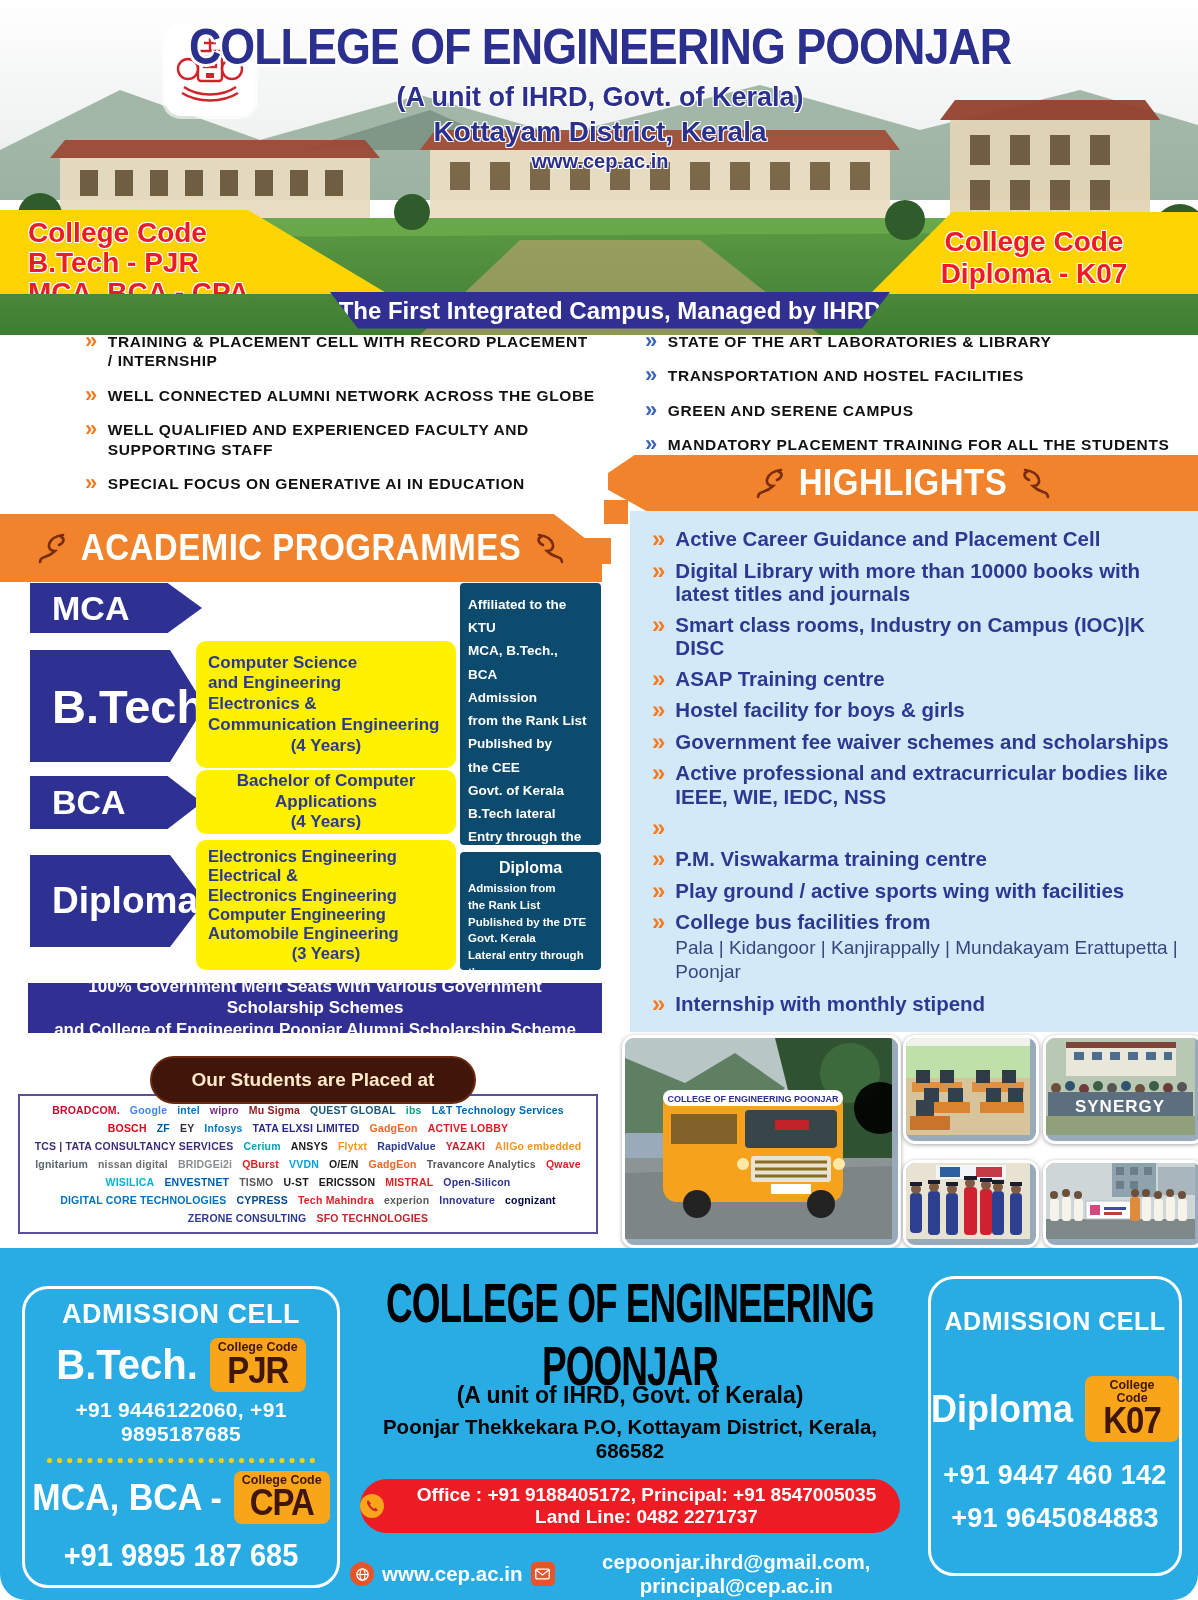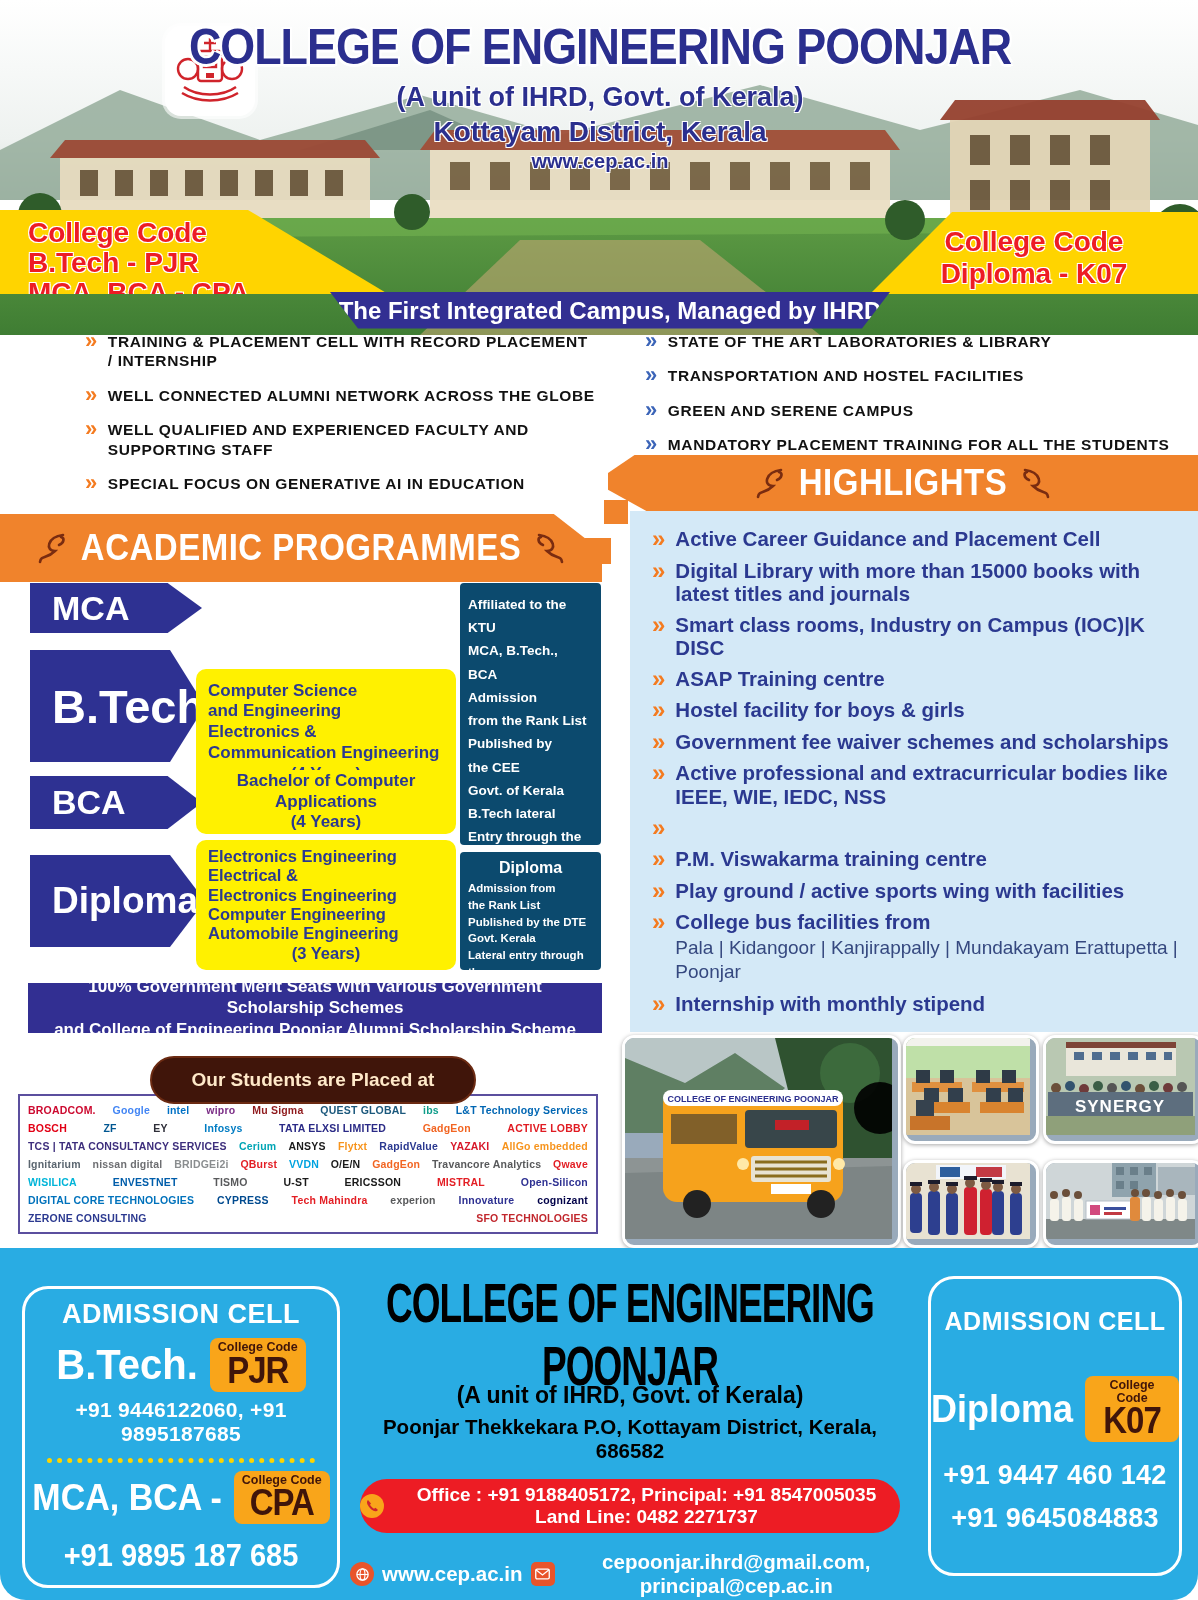--- a/index.html
+++ b/index.html
@@ -57,21 +57,21 @@
   .red-box{background:#0c4a6e;border-radius:4px;color:#fff;font-weight:bold;box-sizing:border-box;}
   #ktu-box{left:460px;top:583px;width:141px;height:262px;font-size:13.5px;padding:10px 8px;line-height:1.72;}
   #dip-box{left:460px;top:852px;width:141px;height:118px;font-size:11.5px;padding:4px 8px;line-height:1.45;}
   #dip-box .ttl{text-align:center;font-size:16px;margin-bottom:1px;}
   #merit-bar{left:28px;top:983px;width:574px;height:50px;background:#322f92;color:#fff;font-weight:bold;
              font-size:17px;text-align:center;display:flex;align-items:center;justify-content:flex-end;
              padding:0 10px;box-sizing:border-box;line-height:1.25;}
 
   
   #placed-box{left:18px;top:1094px;width:580px;height:140px;background:#fff;border:2px solid #5b4f9e;
-              box-sizing:border-box;display:flex;flex-wrap:wrap;align-items:center;justify-content:space-between;
+              box-sizing:border-box;display:flex;flex-wrap:wrap;align-items:center;justify-content:center;
               padding:6px 8px;gap:3px 10px;}
   #placed-banner{left:150px;top:1056px;width:322px;height:44px;background:#40150a;border-radius:24px;
                  border:2px solid #6b2a12;color:#ffe9c9;font-weight:bold;font-size:19px;display:flex;
                  align-items:center;justify-content:center;z-index:3;}
   .logo{font-weight:bold;font-size:10.5px;white-space:nowrap;letter-spacing:.2px;}
 
   
   #hl-banner{left:608px;top:455px;width:590px;height:56px;clip-path:polygon(0 32%,4.5% 0,100% 0,100% 100%,6.5% 100%,0 62%);}
   #chip2{left:585px;top:538px;width:26px;height:26px;}
   #hl-panel{left:630px;top:511px;width:568px;height:521px;background:#d4e9f7;padding:16px 10px 0 22px;box-sizing:border-box;}
@@ -266,21 +266,21 @@
     <span class="sec-title">ACADEMIC PROGRAMMES</span>
     <svg width="30" height="34" viewBox="0 0 30 34" style="transform:scaleX(-1)">
       <path d="M26,4 C10,6 8,20 18,20 C10,28 4,24 3,31 M22,14 C27,12 28,7 24,6" stroke="#7a2c10" stroke-width="2.6" fill="none" stroke-linecap="round"></path>
     </svg>
   </div>
   <div class="abs orange-chip" id="chip1"></div>
 
   <div class="abs prog-label" style="left:30px;top:583px;width:172px;height:50px;font-size:34px;">MCA</div>
 
   <div class="abs prog-label" style="left:30px;top:650px;width:175px;height:112px;font-size:47px;">B.Tech</div>
-  <div class="abs prog-box" style="left:196px;top:669px;width:260px;height:127px;">
+  <div class="abs prog-box" style="left:196px;top:641px;width:260px;height:127px;">
 
   <div>Computer Science</div>
       <div>and Engineering</div>
       <div>Electronics &amp;</div>
       <div>Communication Engineering</div>
       <div>(4 Years)</div>
     </div>
 
   <div class="abs prog-label" style="left:30px;top:776px;width:172px;height:53px;font-size:34px;">BCA</div>
   <div class="abs prog-box center" style="left:196px;top:770px;width:260px;height:64px;">
@@ -403,21 +403,21 @@
           <span class="arr">»</span>
           <div class="ht">
             <div class="t">Active Career Guidance and Placement Cell</div>
 
           </div>
         </li>
 
         <li>
           <span class="arr">»</span>
           <div class="ht">
-            <div class="t">Digital Library with more than 15000 books with latest titles and journals</div>
+            <div class="t">Digital Library with more than 10000 books with latest titles and journals</div>
 
           </div>
         </li>
 
         <li>
           <span class="arr">»</span>
           <div class="ht">
             <div class="t">Smart class rooms, Industry on Campus (IOC)|K DISC</div>
 
           </div>

